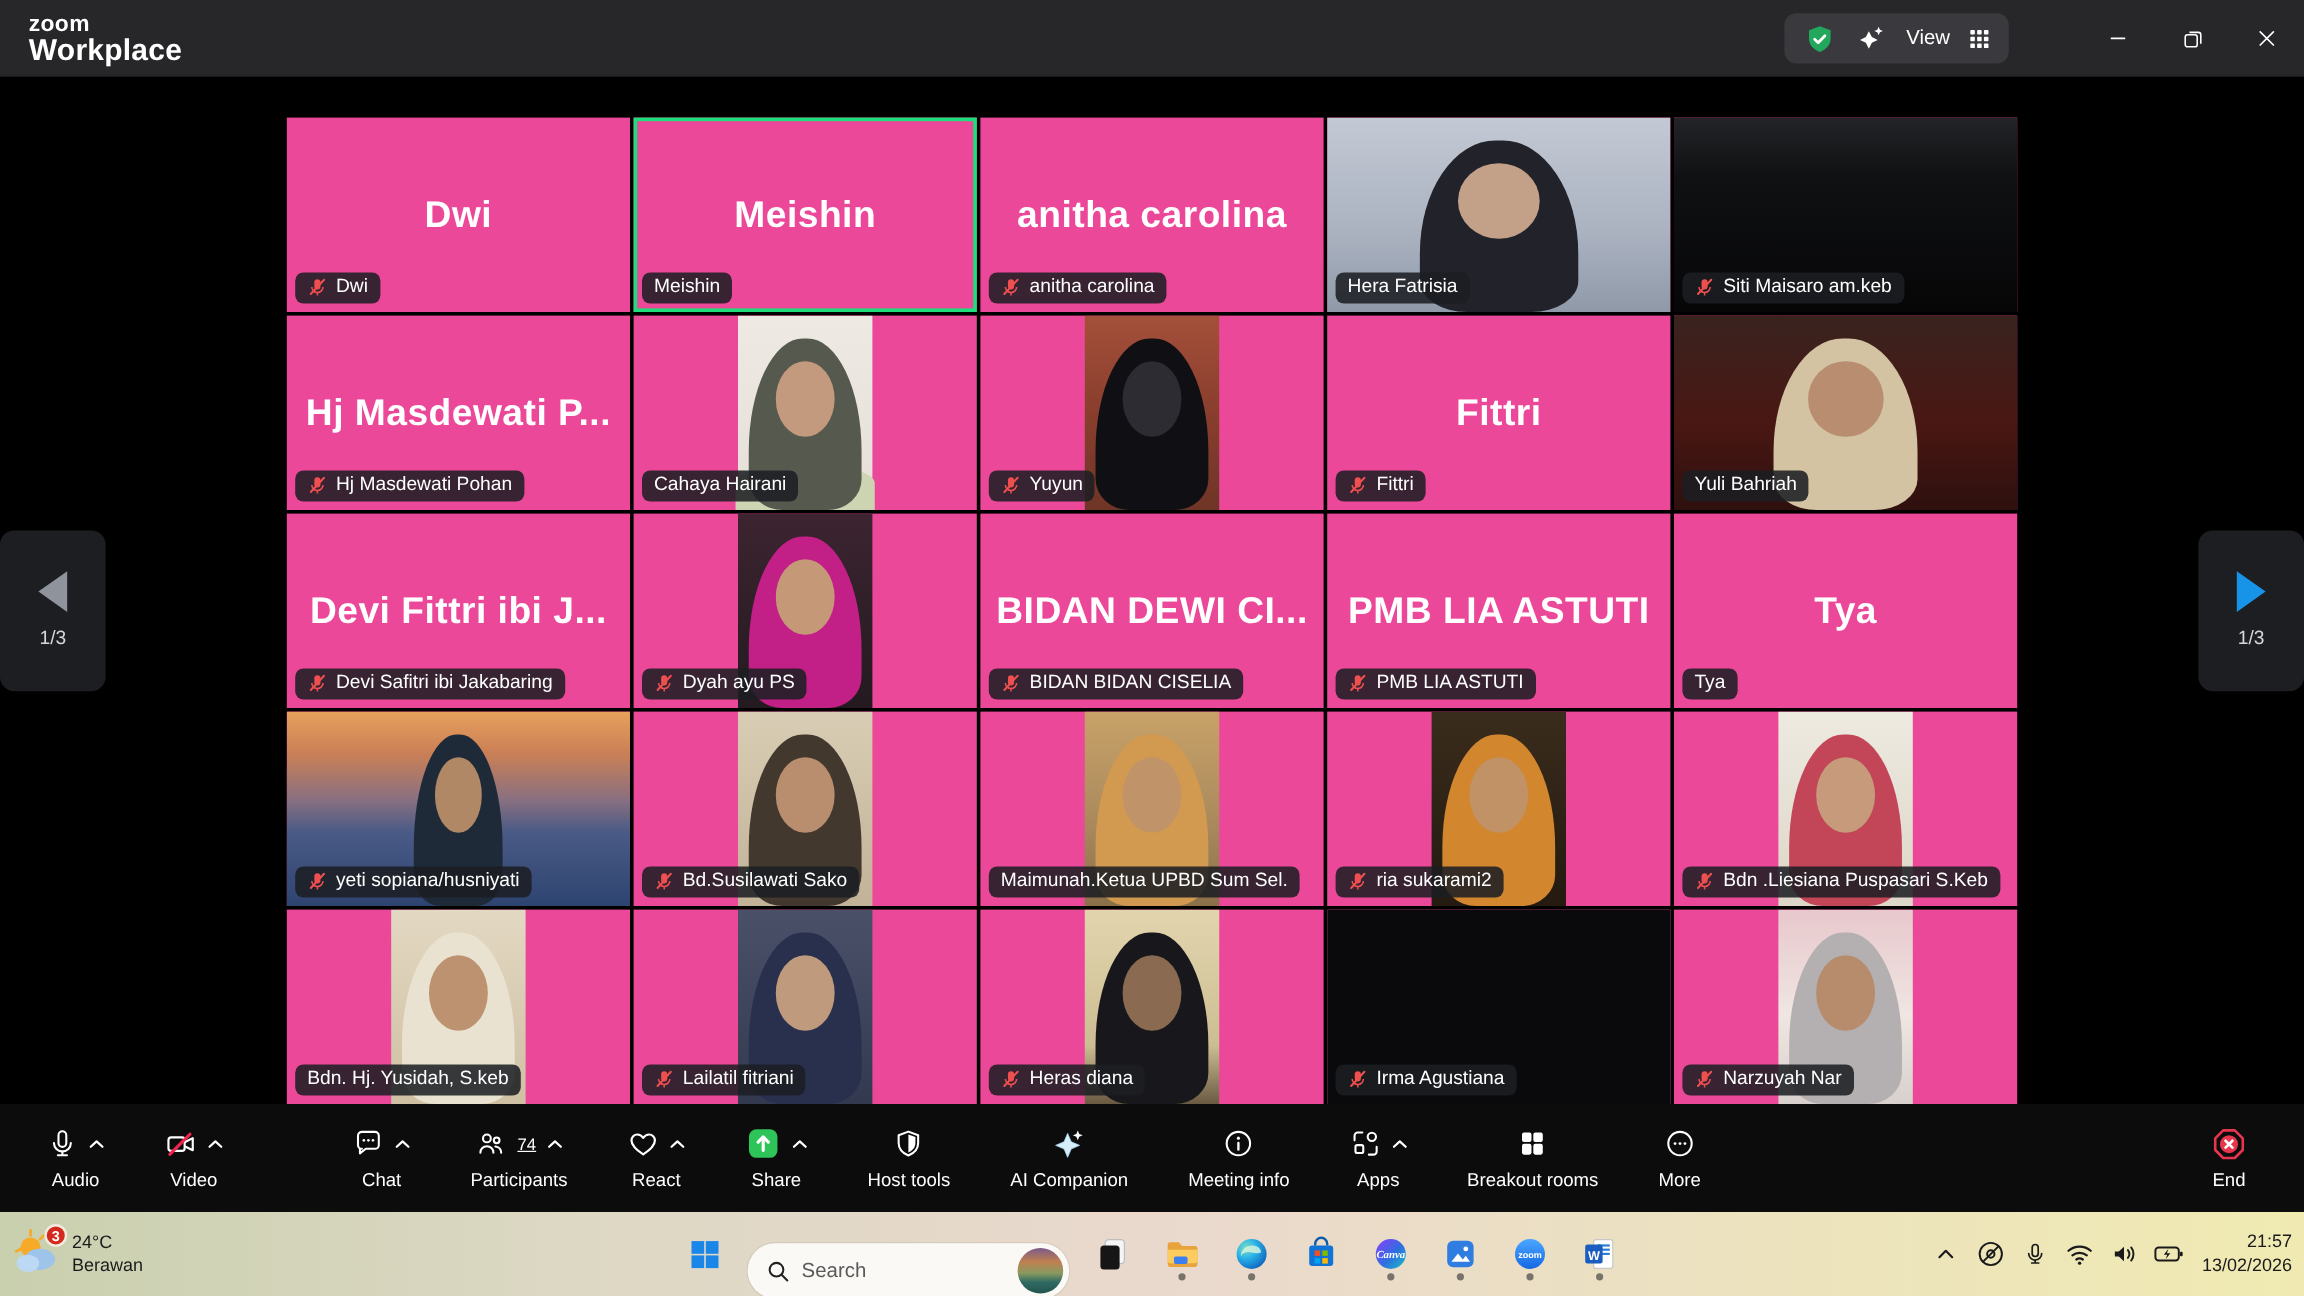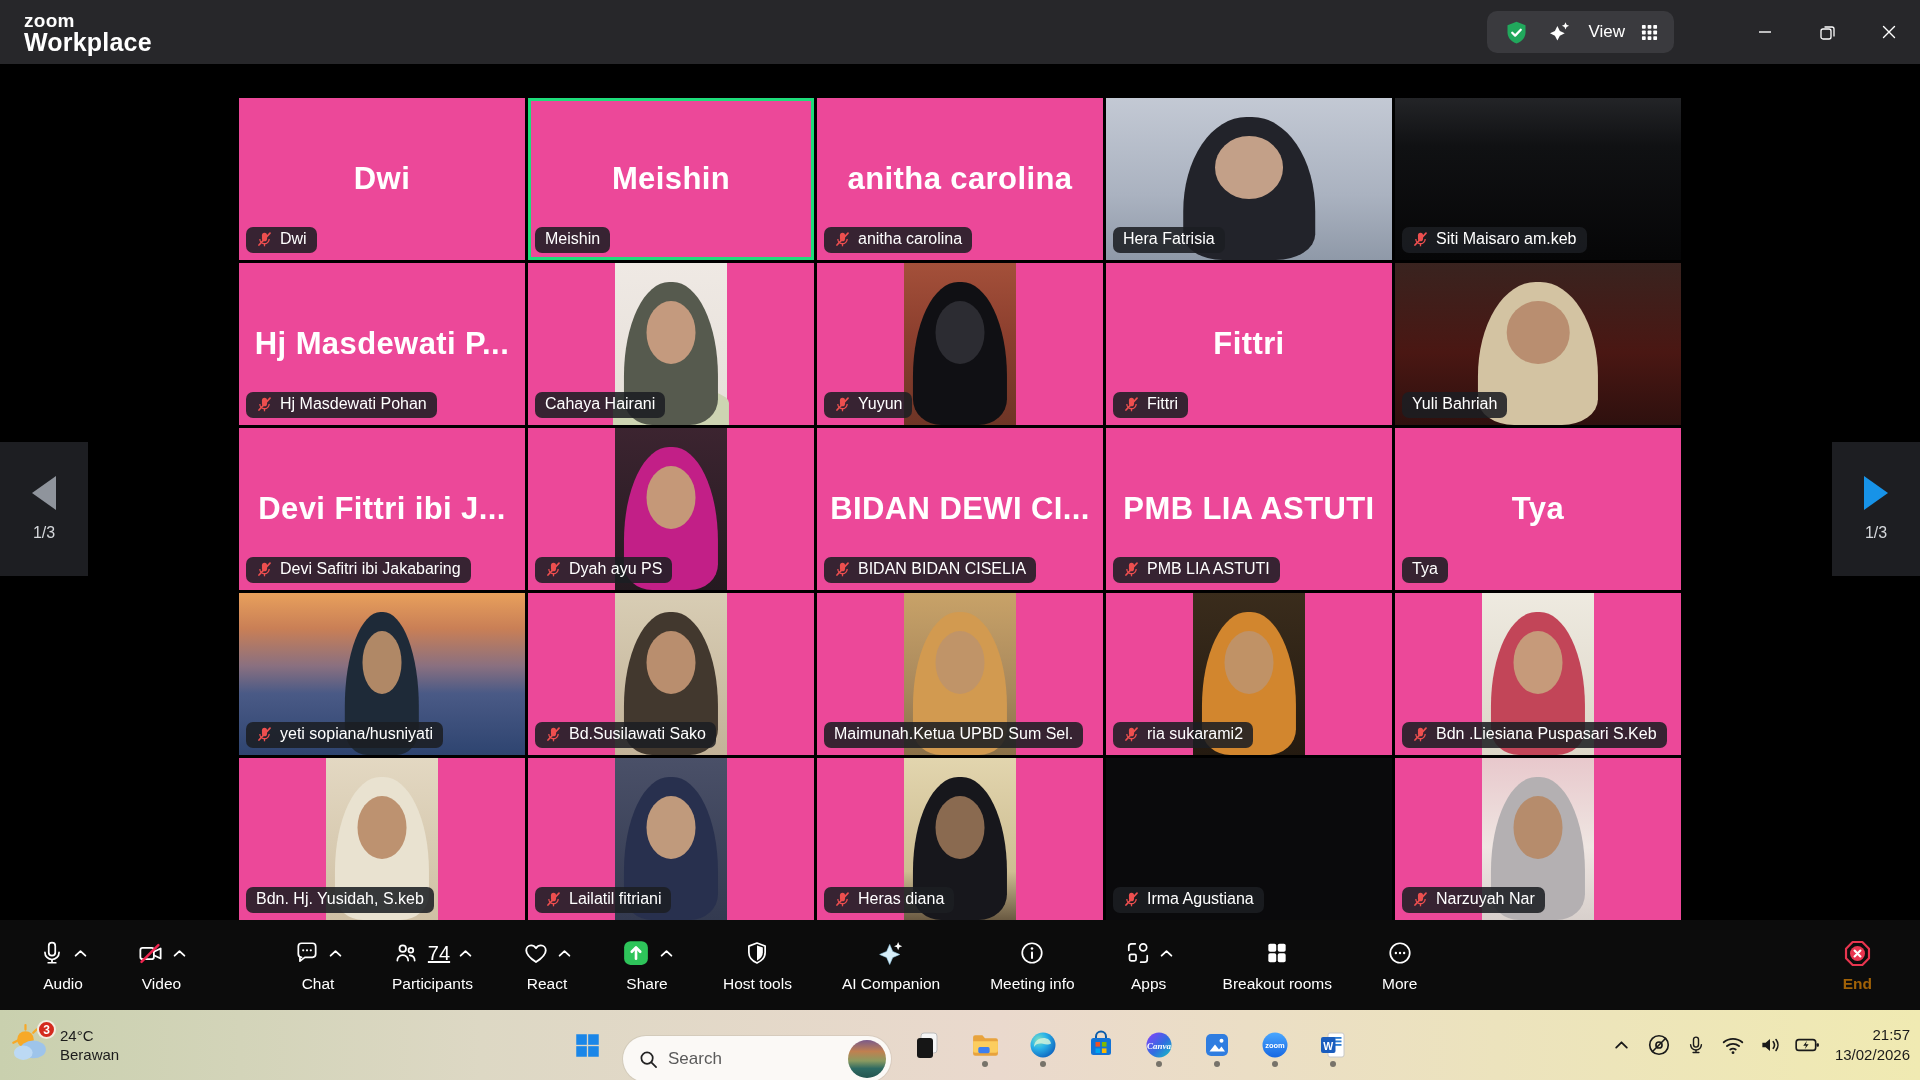--- a/index.html
+++ b/index.html
@@ -40,38 +40,38 @@
   .face { position:absolute; top:13%; left:50%; transform:translateX(-50%);
     width:52%; height:44%; border-radius:50%; }
   .shirt { position:absolute; bottom:0; left:-12%; width:124%; height:26%;
     border-radius:40% 40% 0 0; }
   .plate { position:absolute; left:7px; bottom:7px; z-index:3; display:flex;
     align-items:center; gap:7px; background:rgba(28,30,34,.87); border-radius:7px;
     padding:3px 10px 5px; color:#fff; font-size:16px; white-space:nowrap; max-width:96%; }
   .plate svg { flex:0 0 auto; }
   .navblk { position:absolute; top:378px; width:88px; height:134px; background:#1d1e22;
     display:flex; flex-direction:column; align-items:center; justify-content:center;
-    gap:14px; cursor:pointer; }
+    gap:14px; cursor:pointer;border-radius:12px; }
   .navblk.left { left:0; } .navblk.right { right:0; }
   .tri-l { width:0; height:0; border-top:17px solid transparent; border-bottom:17px solid transparent;
     border-right:24px solid #8f949c; }
   .tri-r { width:0; height:0; border-top:17px solid transparent; border-bottom:17px solid transparent;
     border-left:24px solid #1793e8; }
   .navpage { color:#d4d7db; font-size:16px; }
 
   
   .toolbar { height:90px; background:#0c0c0c; display:flex; align-items:center;
     padding:0 14px; flex:0 0 auto; }
   .tb { display:flex; flex-direction:column; align-items:center; justify-content:center;
     gap:6px; padding:0 25px; height:100%; background:none; border:none; cursor:pointer; }
   .tb .ic-row { display:flex; align-items:center; gap:9px; height:32px; }
-  .tb .cnt { color:#fff; font-size:20px;text-decoration:underline; }
+  .tb .cnt { color:#fff; font-size:14px;text-decoration:underline; }
   .tb .tb-label { color:#fff; font-size:15.5px; }
   .tb.danger { margin-left:auto; padding-right:34px; }
-  .tb.danger .tb-label { color:#a16207;font-weight:bold; }
+  .tb.danger .tb-label { color:#ffffff; }
   .tb .chev { display:flex; align-items:center; }
   .tb-chat-gap { margin-left:58px; }
 
   
   .taskbar { height:70px; flex:0 0 auto; position:relative; display:flex; align-items:center;
     background:linear-gradient(90deg,#c9d0ae 0%,#ddd8c4 25%,#ead9cd 52%,#ece3bd 78%,#f0eab2 100%); }
   .weather { position:absolute; left:10px; display:flex; align-items:center; gap:8px; cursor:pointer; }
   .w-ic { position:relative; width:42px; height:42px; }
   .w-badge { position:absolute; top:-4px; right:-4px; background:#d42a1e; color:#fff;
     font-size:12px; font-weight:bold; width:19px; height:19px; border-radius:50%;

